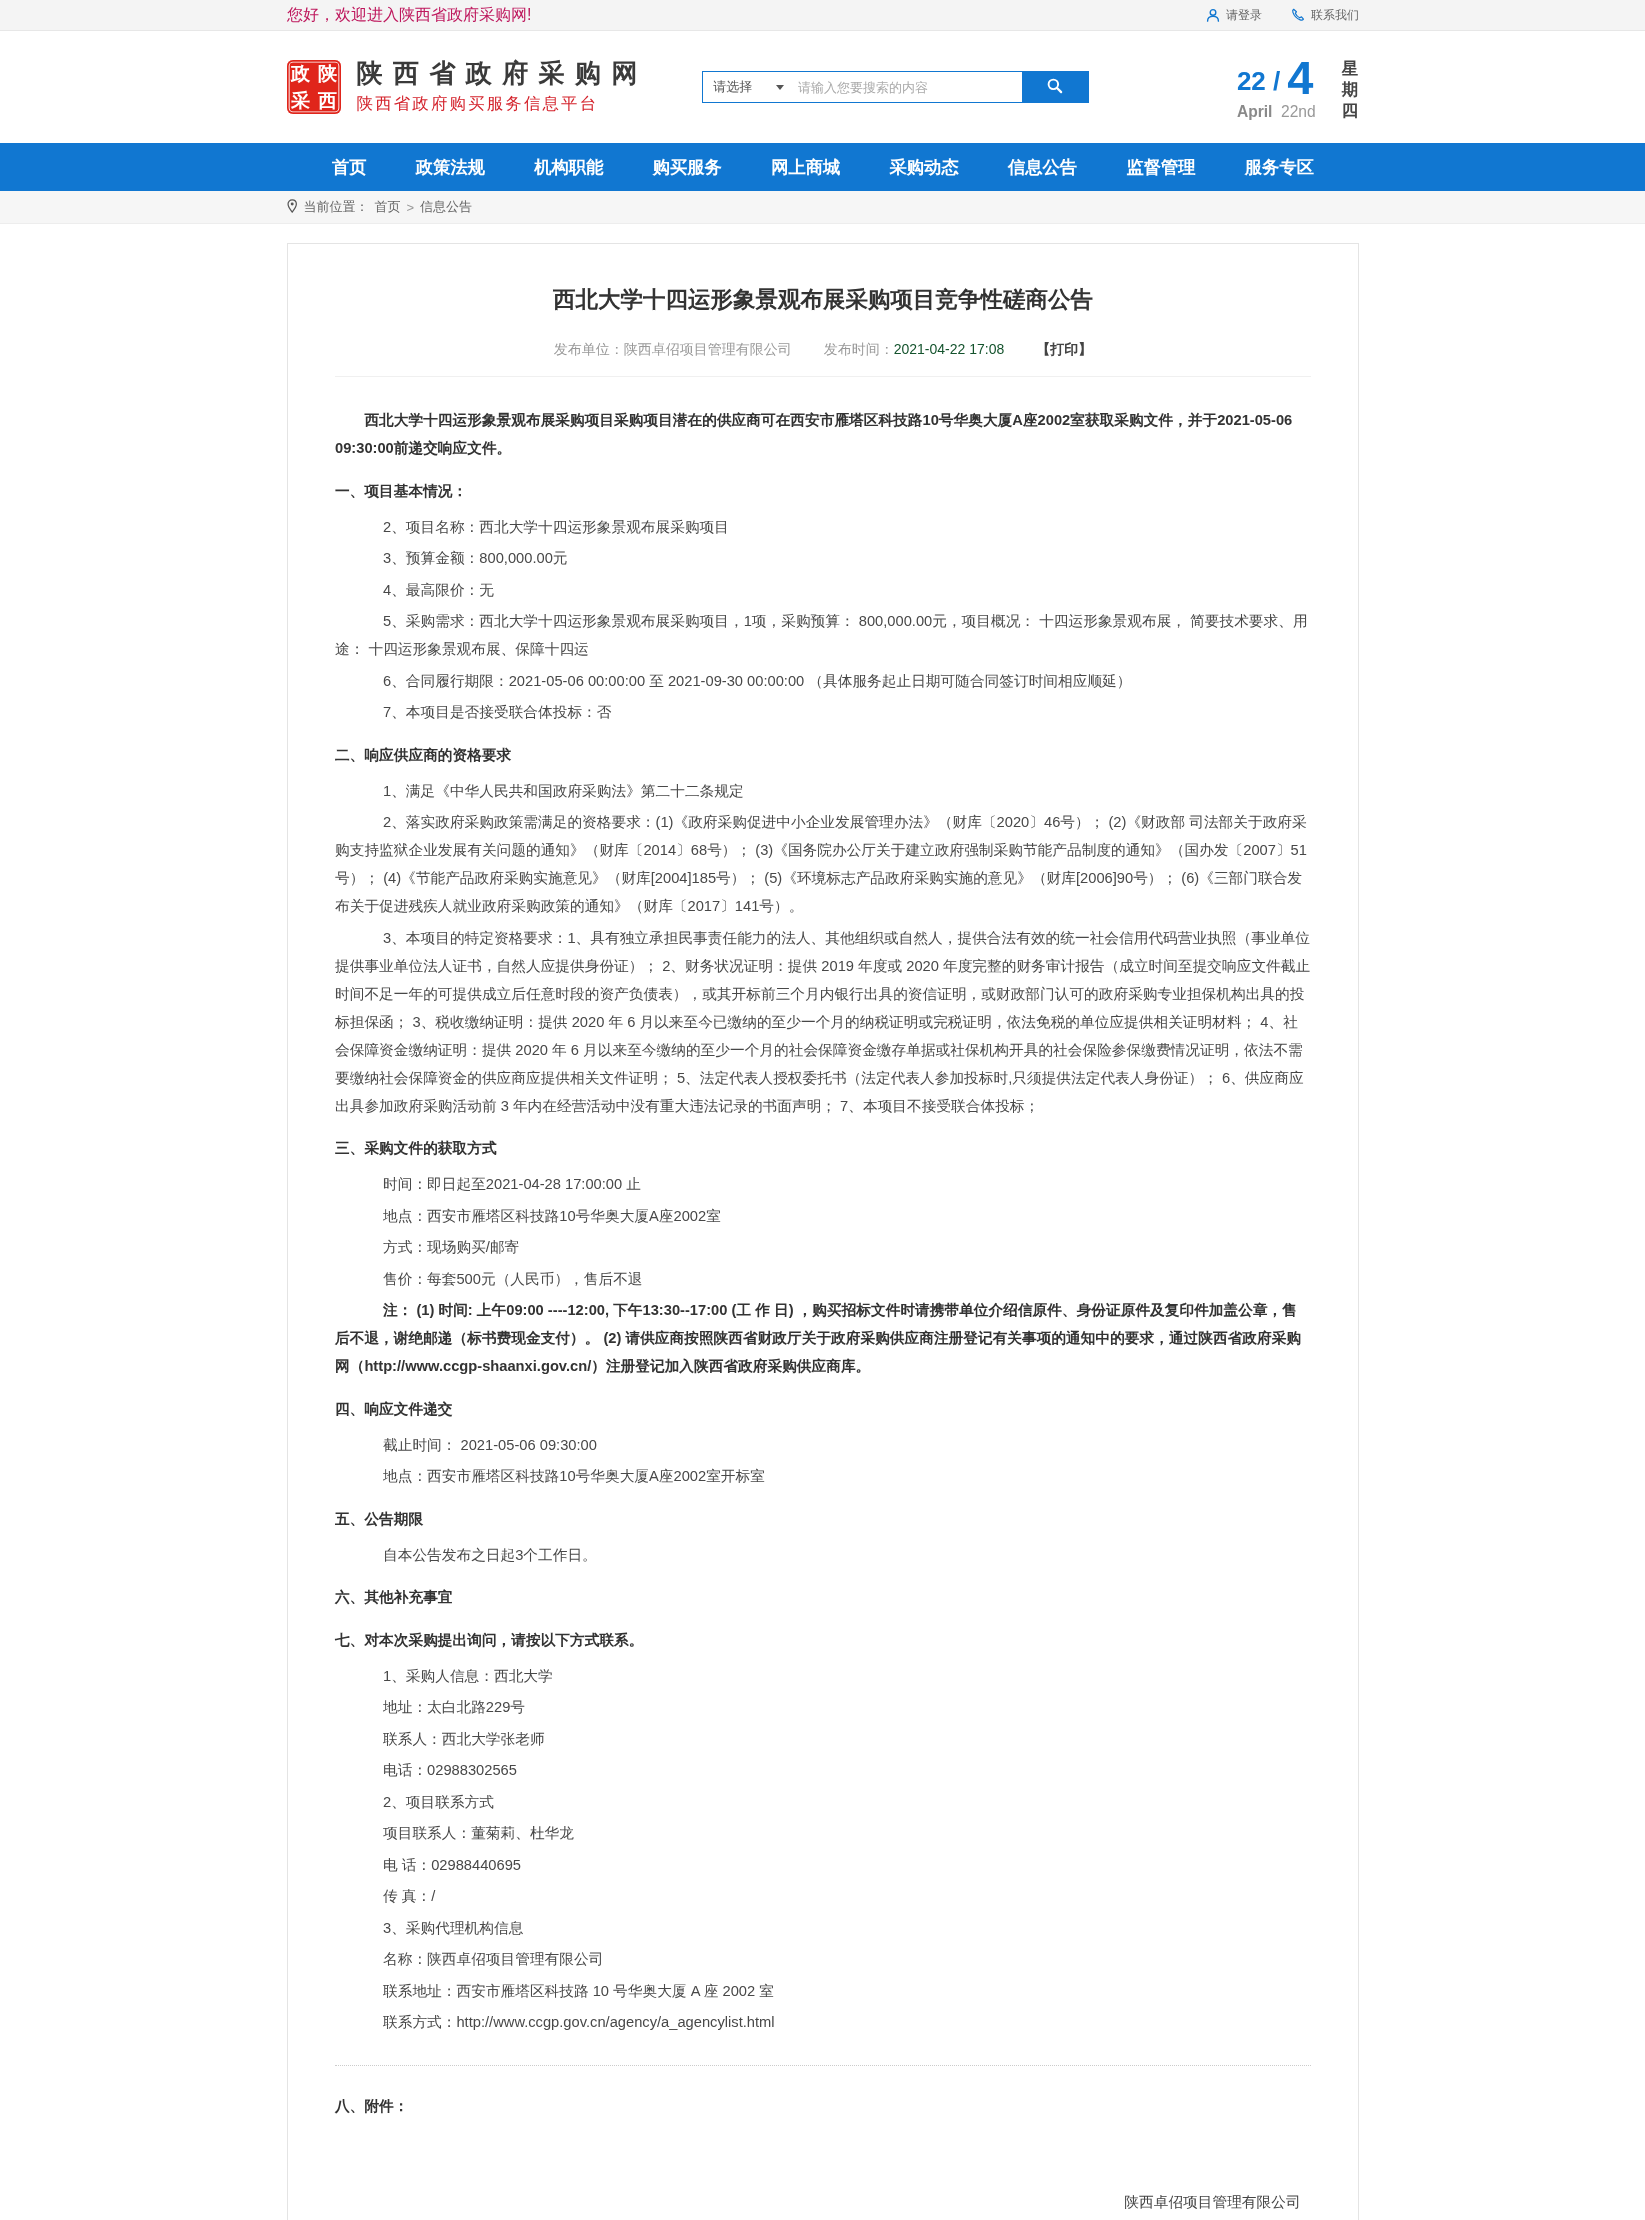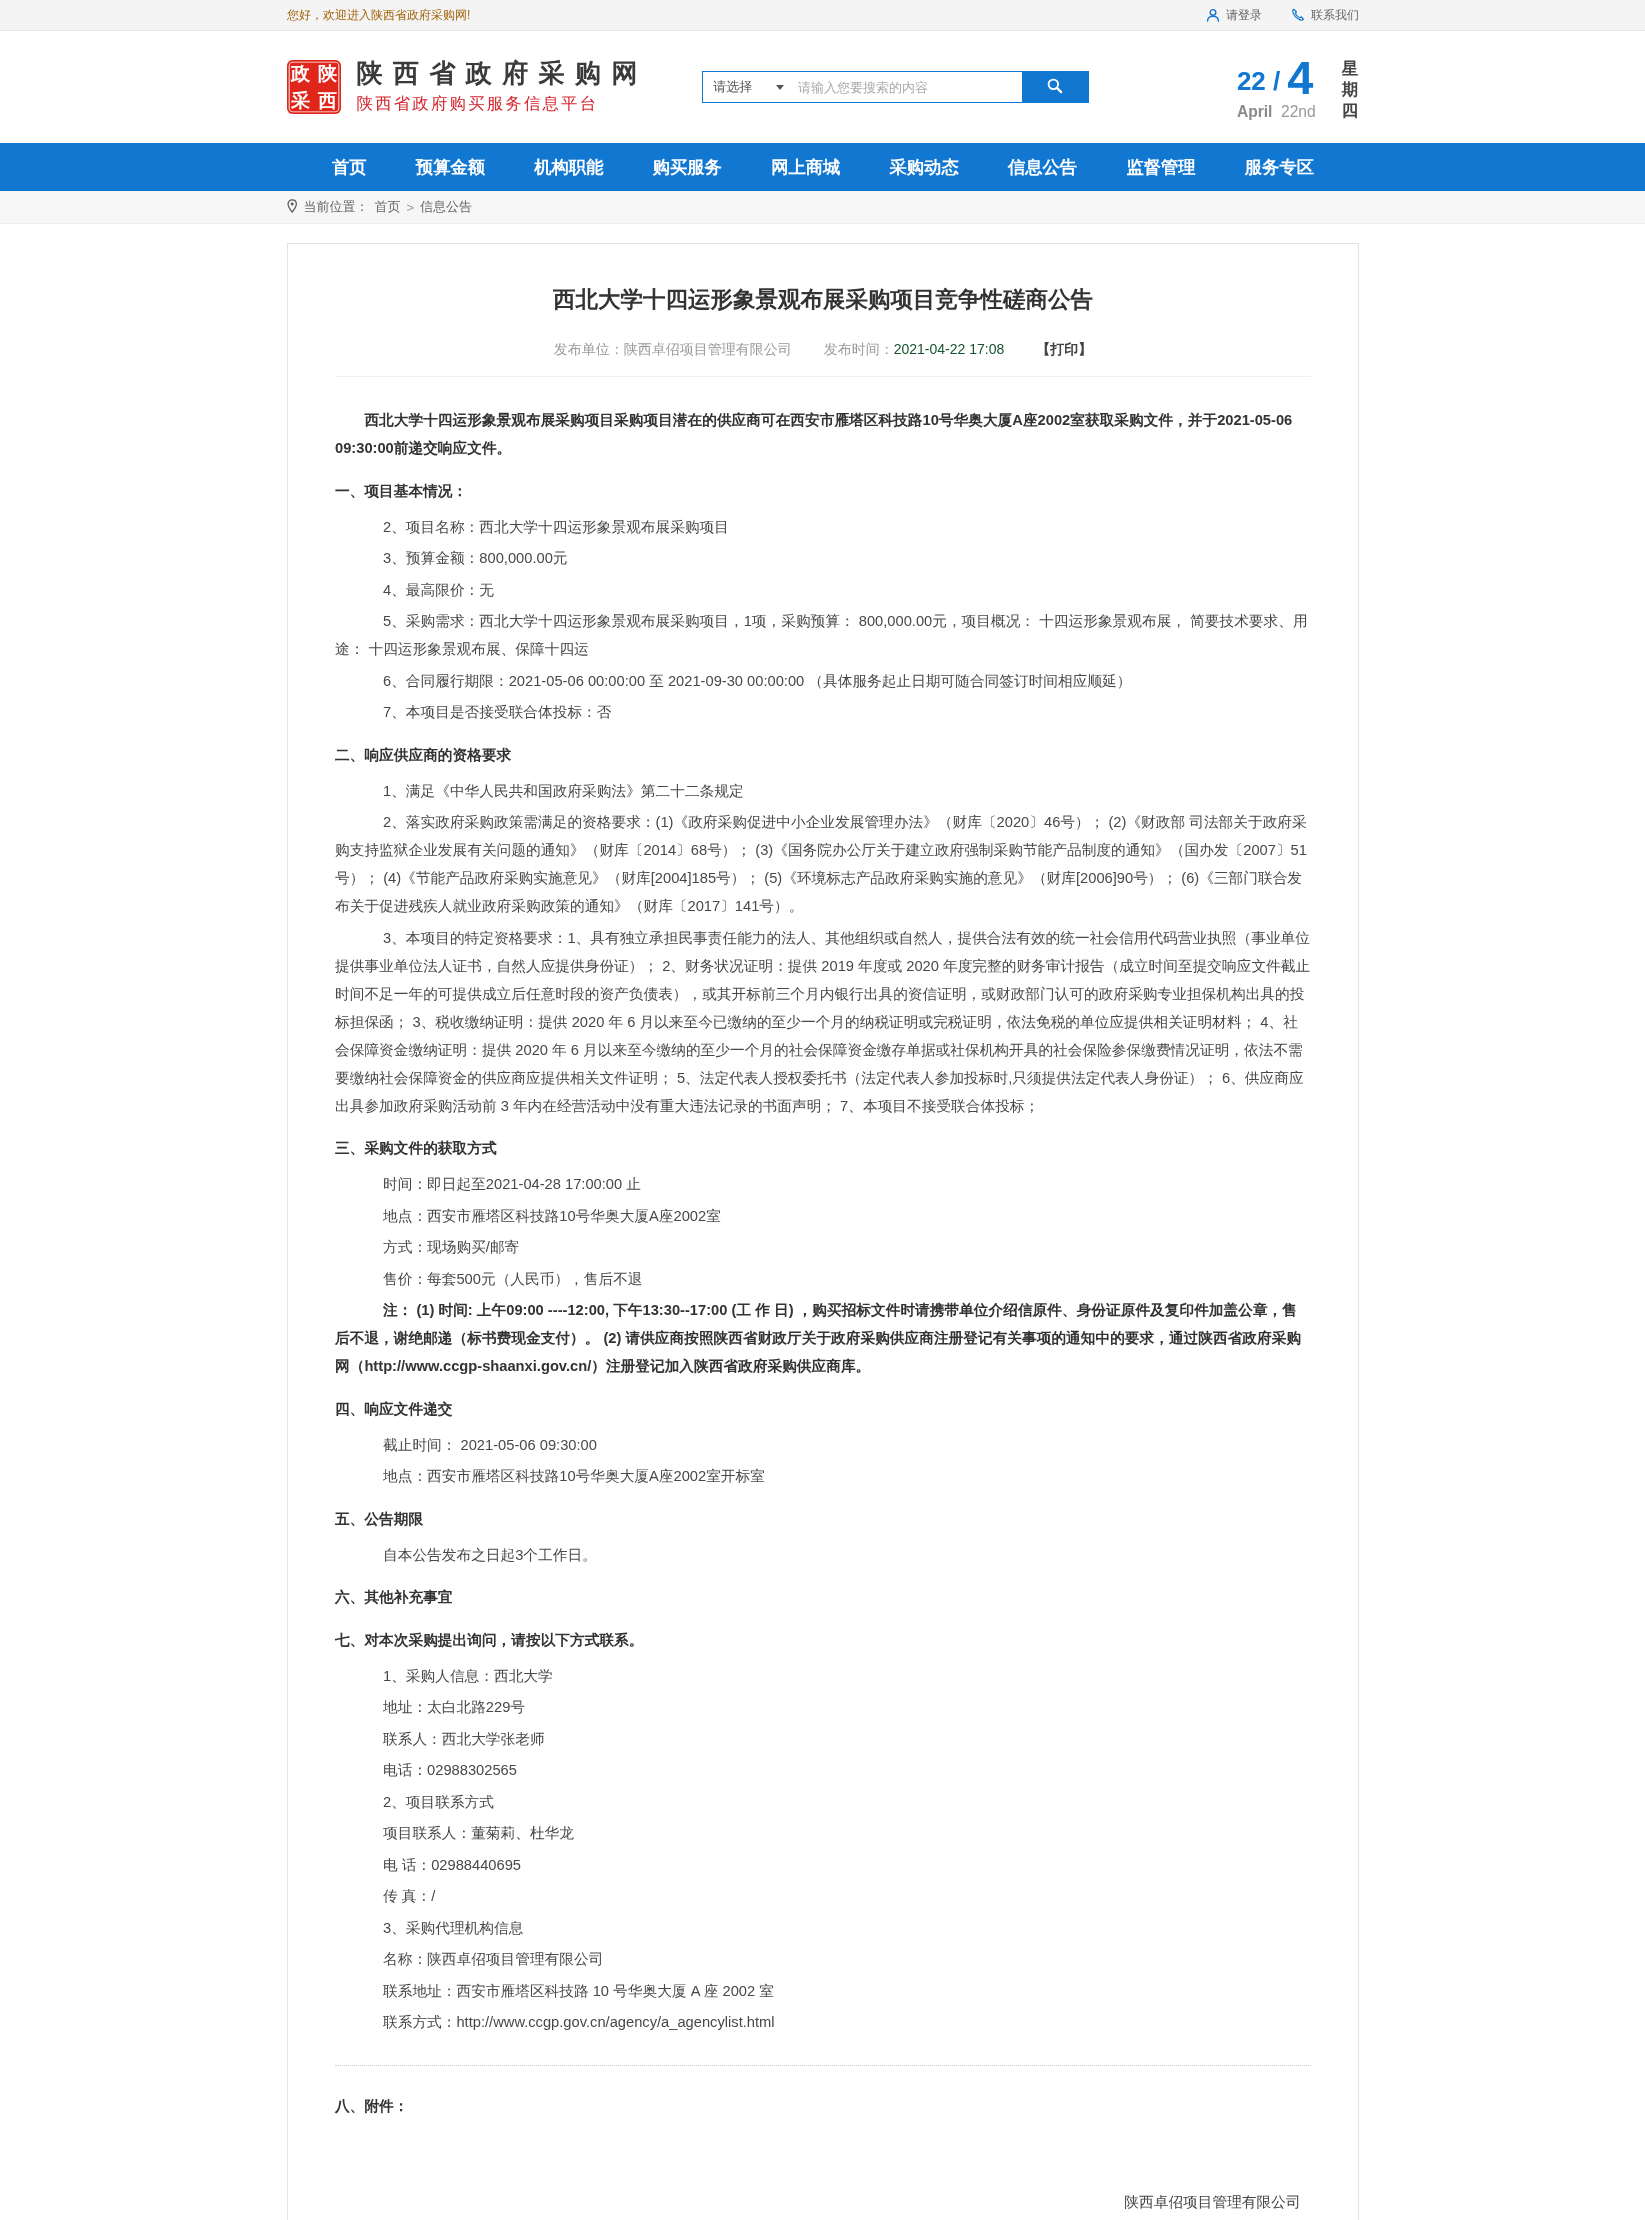--- a/index.html
+++ b/index.html
@@ -4,21 +4,21 @@
 <style>
   * { box-sizing: border-box; }
   html,body { margin:0; padding:0; background:#fff;
     font-family:"Liberation Sans","DejaVu Sans",sans-serif; }
   body { width:1646px; }
   .container { width:1072px; margin:0 auto; }
 
   
   .topbar { height:31px; background:#f4f4f4; border-bottom:0.9px solid #e7e7e7; }
   .topbar .container { height:100%; display:flex; align-items:center; }
-  .topbar-welcome { font-size:12px; color:#a16207; }
+  .topbar-welcome { font-size:16px; color:#be185d; }
   .topbar-right { margin-left:auto; display:flex; align-items:center; gap:29px; }
   .topbar-link { display:flex; align-items:center; gap:6px; font-size:12px; color:#666; cursor:pointer; text-decoration:none; }
   .topbar-link svg { display:block; }
 
   
   .header { height:112px; background:#fff; }
   .header .container { height:100%; display:flex; align-items:center; }
   .logo { width:54px; height:54px; background:#e0251b; border-radius:6px;
           display:grid; grid-template-columns:1fr 1fr; grid-template-rows:1fr 1fr;
           box-shadow: inset 0 0 0 1.7px #e0251b, inset 0 0 0 2.6px #fff;
@@ -143,21 +143,21 @@
         </div>
       </div>
       <div class="date-weekday">星期四</div>
     </div>
   </div>
 </div>
 
 <div class="nav">
   <div class="container">
       <a class="nav-item">首页</a>
-      <a class="nav-item">预算金额</a>
+      <a class="nav-item">政策法规</a>
       <a class="nav-item">机构职能</a>
       <a class="nav-item">购买服务</a>
       <a class="nav-item">网上商城</a>
       <a class="nav-item">采购动态</a>
       <a class="nav-item">信息公告</a>
       <a class="nav-item">监督管理</a>
       <a class="nav-item">服务专区</a>
     </div>
 </div>
 

